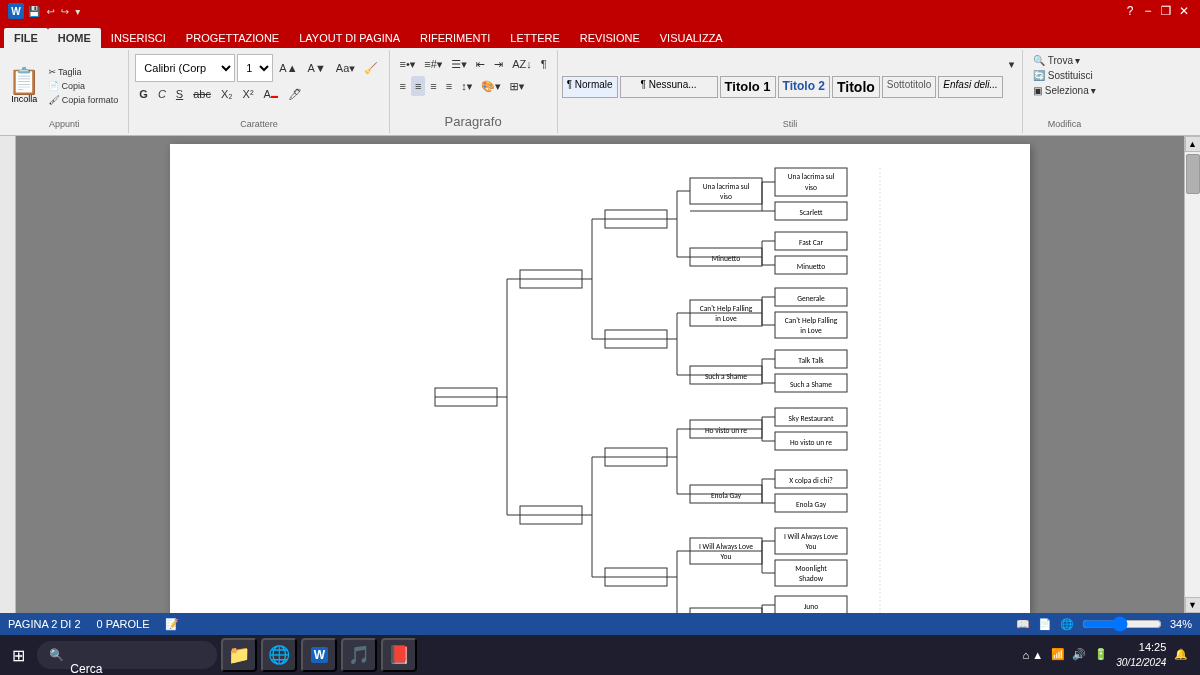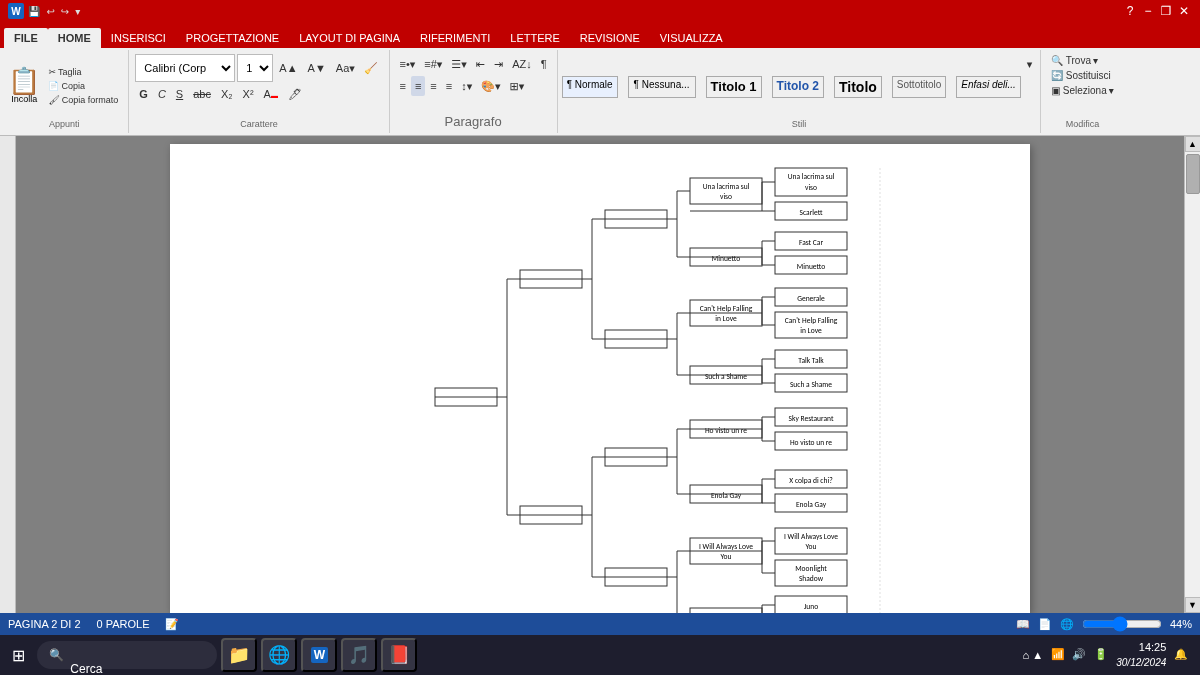--- a/index.html
+++ b/index.html
@@ -285,25 +285,25 @@
       <button class="toolbar-btn">≡</button>
       <button class="toolbar-btn">↕▾</button>
       <button class="toolbar-btn">🎨▾</button>
       <button class="toolbar-btn">⊞▾</button>
     </div>
     <div style="font-size:13px;color:#666;text-align:center;margin-top:auto;">Paragrafo</div>
   </div>
 
   <div style="display:flex;flex-direction:column;padding:4px 4px;border-right:1px solid #ccc;min-width:320px;">
     <div style="display:flex;gap:2px;flex:1;align-items:center;">
-      <div style="display:flex;gap:10px;flex-wrap:wrap;text-align:right;">
+      <div style="display:flex;gap:2px;flex-wrap:wrap;text-align:right;">
         <div style="border:1px solid #aaa;padding:2px 4px;cursor:pointer;font-size:10px;background:#e8f0fe;">
           <span>¶ Normale</span>
         </div>
-        <div style="border:1px solid #aaa;padding:2px 5px;cursor:pointer;font-size:10px;">
+        <div style="border:1px solid #aaa;padding:2px 20px;cursor:pointer;font-size:10px;">
           <span>¶ Nessuna...</span>
         </div>
         <div style="border:1px solid #aaa;padding:2px 4px;cursor:pointer;font-size:13px;font-weight:bold;">
           <span>Titolo 1</span>
         </div>
         <div style="border:1px solid #aaa;padding:2px 4px;cursor:pointer;font-size:12px;font-weight:bold;color:#2255aa;">
           <span>Titolo 2</span>
         </div>
         <div style="border:1px solid #aaa;padding:2px 4px;cursor:pointer;font-size:14px;font-weight:bold;">
           <span>Titolo</span>
@@ -537,21 +537,21 @@
   <div id="status-left">
     <span>PAGINA 2 DI 2</span>
     <span>0 PAROLE</span>
     <span style="cursor:pointer;">📝</span>
   </div>
   <div id="status-right">
     <span style="cursor:pointer;">📖</span>
     <span style="cursor:pointer;">📄</span>
     <span style="cursor:pointer;">🌐</span>
     <input type="range" min="10" max="200" value="100" style="width: 80px; height: 12px;">
-    <span>44%</span>
+    <span>34%</span>
   </div>
 </div>
 
 <div id="taskbar">
   <button class="taskbar-btn" style="font-size:16px;">⊞</button>
   <div class="taskbar-search">
     <span>🔍</span>
     <span style="color:#ffffff;margin-top:28px;">Cerca</span>
   </div>
   <button class="taskbar-app" style="background:rgba(255,255,255,0.1);">📁</button>

